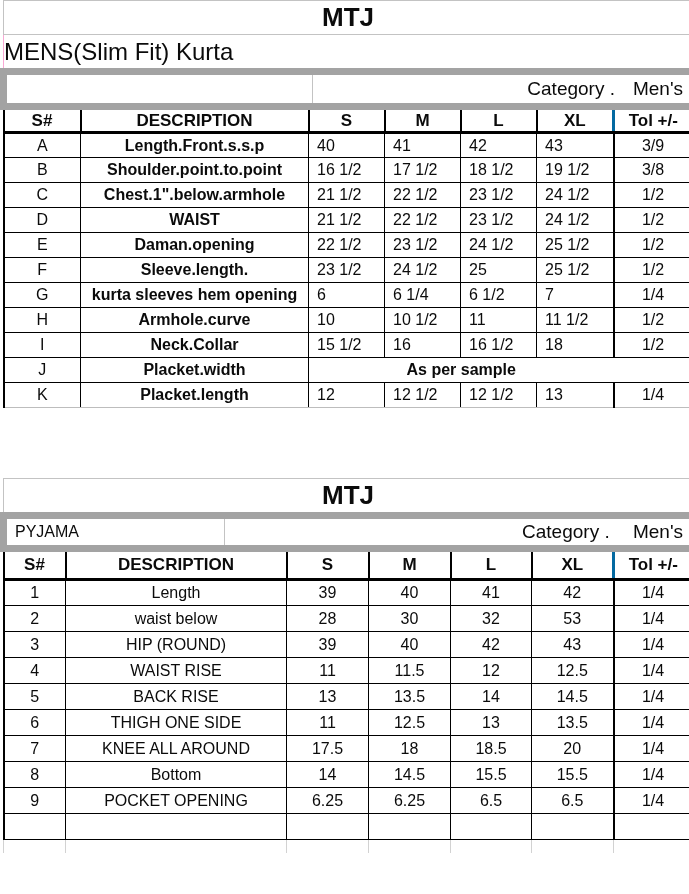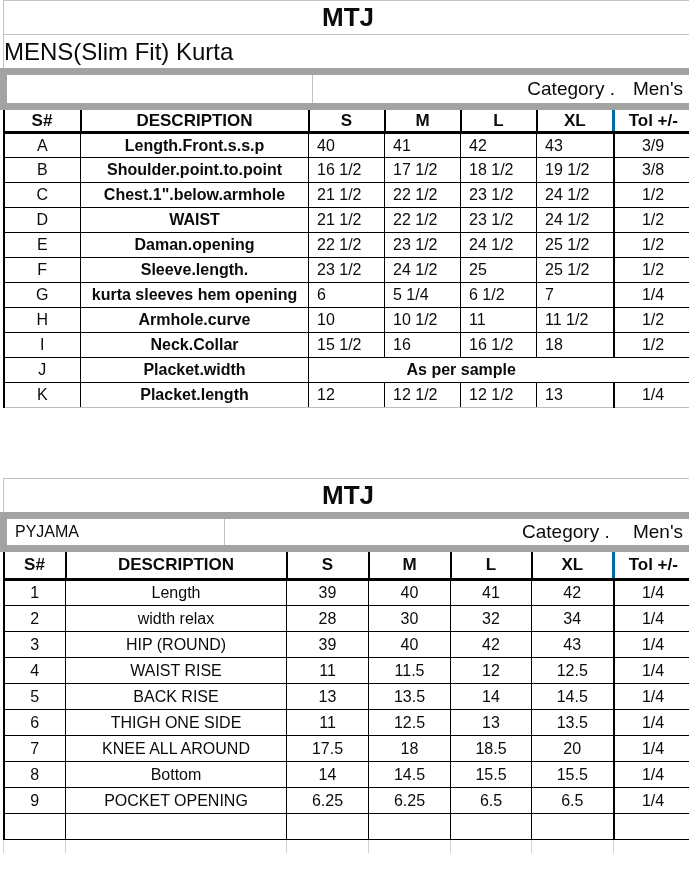--- a/index.html
+++ b/index.html
@@ -145,21 +145,21 @@
     <td class="val">23 1/2</td>
     <td class="val">24 1/2</td>
     <td class="val">25</td>
     <td class="val">25 1/2</td>
     <td class="tol">1/2</td>
   </tr>
   <tr class="drow" style="height:25px">
     <td class="sn">G</td>
     <td class="desc">kurta sleeves hem opening</td>
     <td class="val">6</td>
-    <td class="val">5 1/4</td>
+    <td class="val">6 1/4</td>
     <td class="val">6 1/2</td>
     <td class="val">7</td>
     <td class="tol">1/4</td>
   </tr>
   <tr class="drow" style="height:25px">
     <td class="sn">H</td>
     <td class="desc">Armhole.curve</td>
     <td class="val">10</td>
     <td class="val">10 1/2</td>
     <td class="val">11</td>
@@ -232,25 +232,25 @@
     <td class="sn">1</td>
     <td class="desc">Length</td>
     <td class="val">39</td>
     <td class="val">40</td>
     <td class="val">41</td>
     <td class="val">42</td>
     <td class="tol">1/4</td>
   </tr>
   <tr class="drow" style="height:26px">
     <td class="sn">2</td>
-    <td class="desc">width relax</td>
+    <td class="desc">waist below</td>
     <td class="val">28</td>
     <td class="val">30</td>
     <td class="val">32</td>
-    <td class="val">34</td>
+    <td class="val">53</td>
     <td class="tol">1/4</td>
   </tr>
   <tr class="drow" style="height:26px">
     <td class="sn">3</td>
     <td class="desc">HIP (ROUND)</td>
     <td class="val">39</td>
     <td class="val">40</td>
     <td class="val">42</td>
     <td class="val">43</td>
     <td class="tol">1/4</td>

